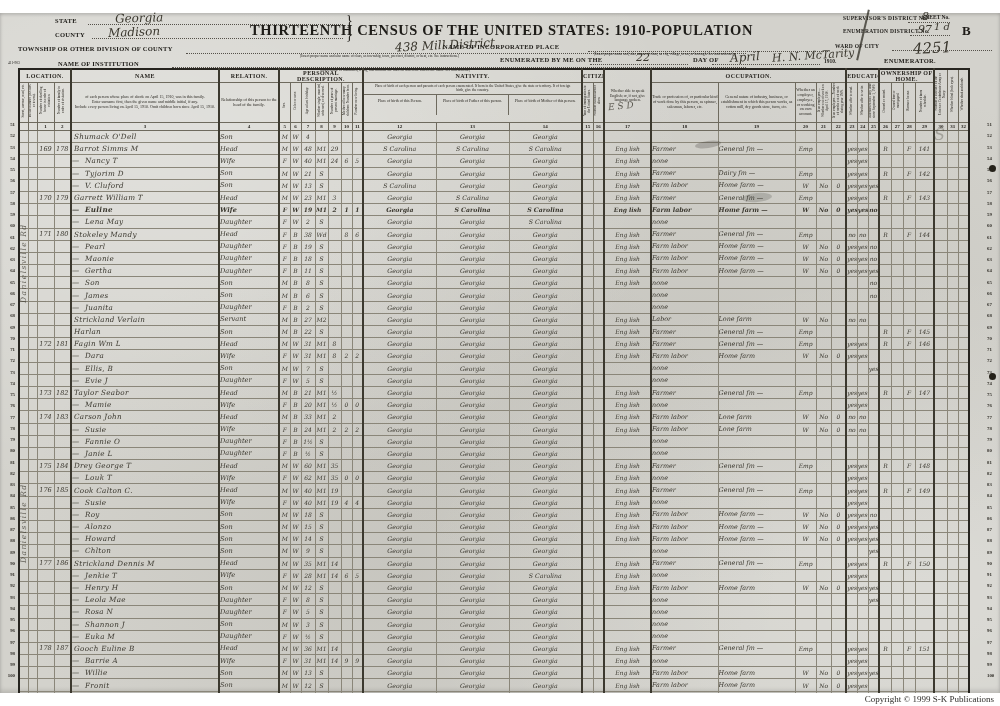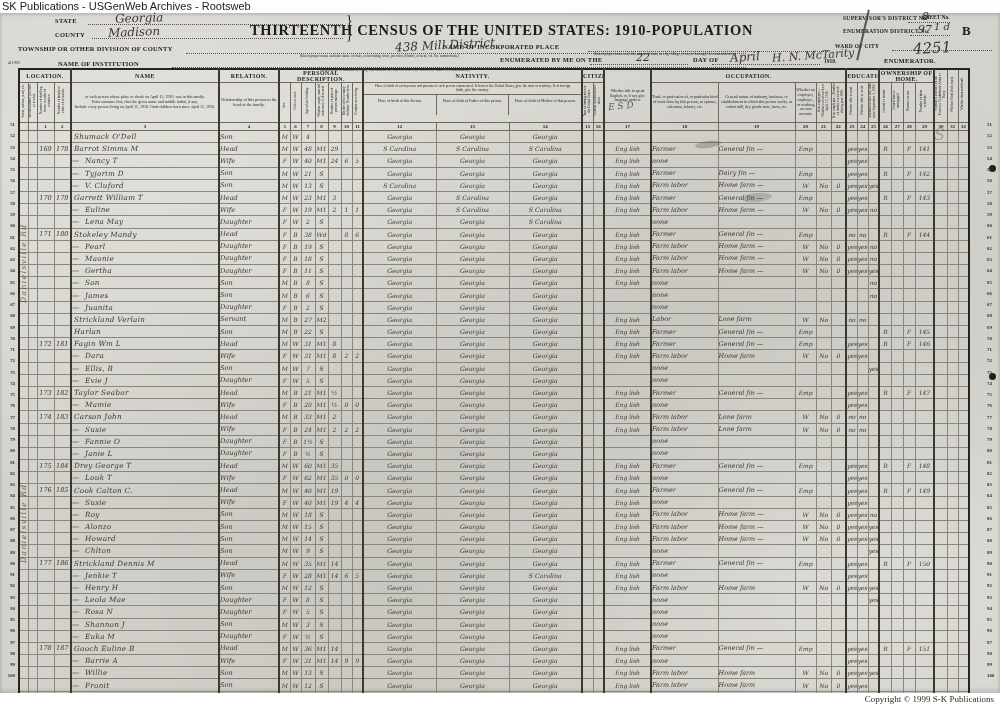--- a/index.html
+++ b/index.html
@@ -60,23 +60,20 @@
     writing-mode:vertical-rl;transform:rotate(180deg);opacity:.75;letter-spacing:1.5px;}
   .smudge{position:absolute;border-radius:50%;}
   .punch{position:absolute;width:7px;height:7px;border-radius:50%;background:#242119;}
   .diag{position:absolute;width:2px;background:#3a372e;opacity:.8;}
 </style>
 </head>
 <body>
 
 <div id="stage">
 
-  <div class="banner-top">
-    <span>SK Publications - USGenWeb Archives - Rootsweb</span>
-  </div>
 
   <div class="paper">
 
     <span class="lbl l6" style="left:55px;top:4px;">STATE</span>
     <span class="dot" style="left:88px;top:10px;width:255px;"></span>
     <span class="hw" style="left:115px;top:-2px;font-size:12px;transform:rotate(-2deg);">Georgia</span>
     <span class="brace" style="left:346px;top:0px;">}</span>
 
     <span class="lbl l6" style="left:55px;top:18px;">COUNTY</span>
     <span class="dot" style="left:92px;top:24px;width:251px;"></span>
@@ -462,21 +459,21 @@
             <td class="bc">yes</td>
             <td class="bc"></td>
             <td class="bc tk">R</td>
             <td class="bc"></td>
             <td class="bc">F</td>
             <td class="bc">143</td>
             <td class="bc tk"></td>
             <td class="bc"></td>
             <td class="bc"></td>
           </tr>
-          <tr style="height: 11.2px;">
+          <tr style="height: 11.2px; font-weight: bold;">
             <td class="bc"></td>
             <td class="bc"></td>
             <td class="bd"></td>
             <td class="bd"></td>
             <td class="bn tk"><span class="dash">—</span><span class="giv">Euline</span></td>
             <td class="br tk">Wife</td>
             <td class="bc tk">F</td>
             <td class="bc">W</td>
             <td class="bc">19</td>
             <td class="bc">M1</td>

